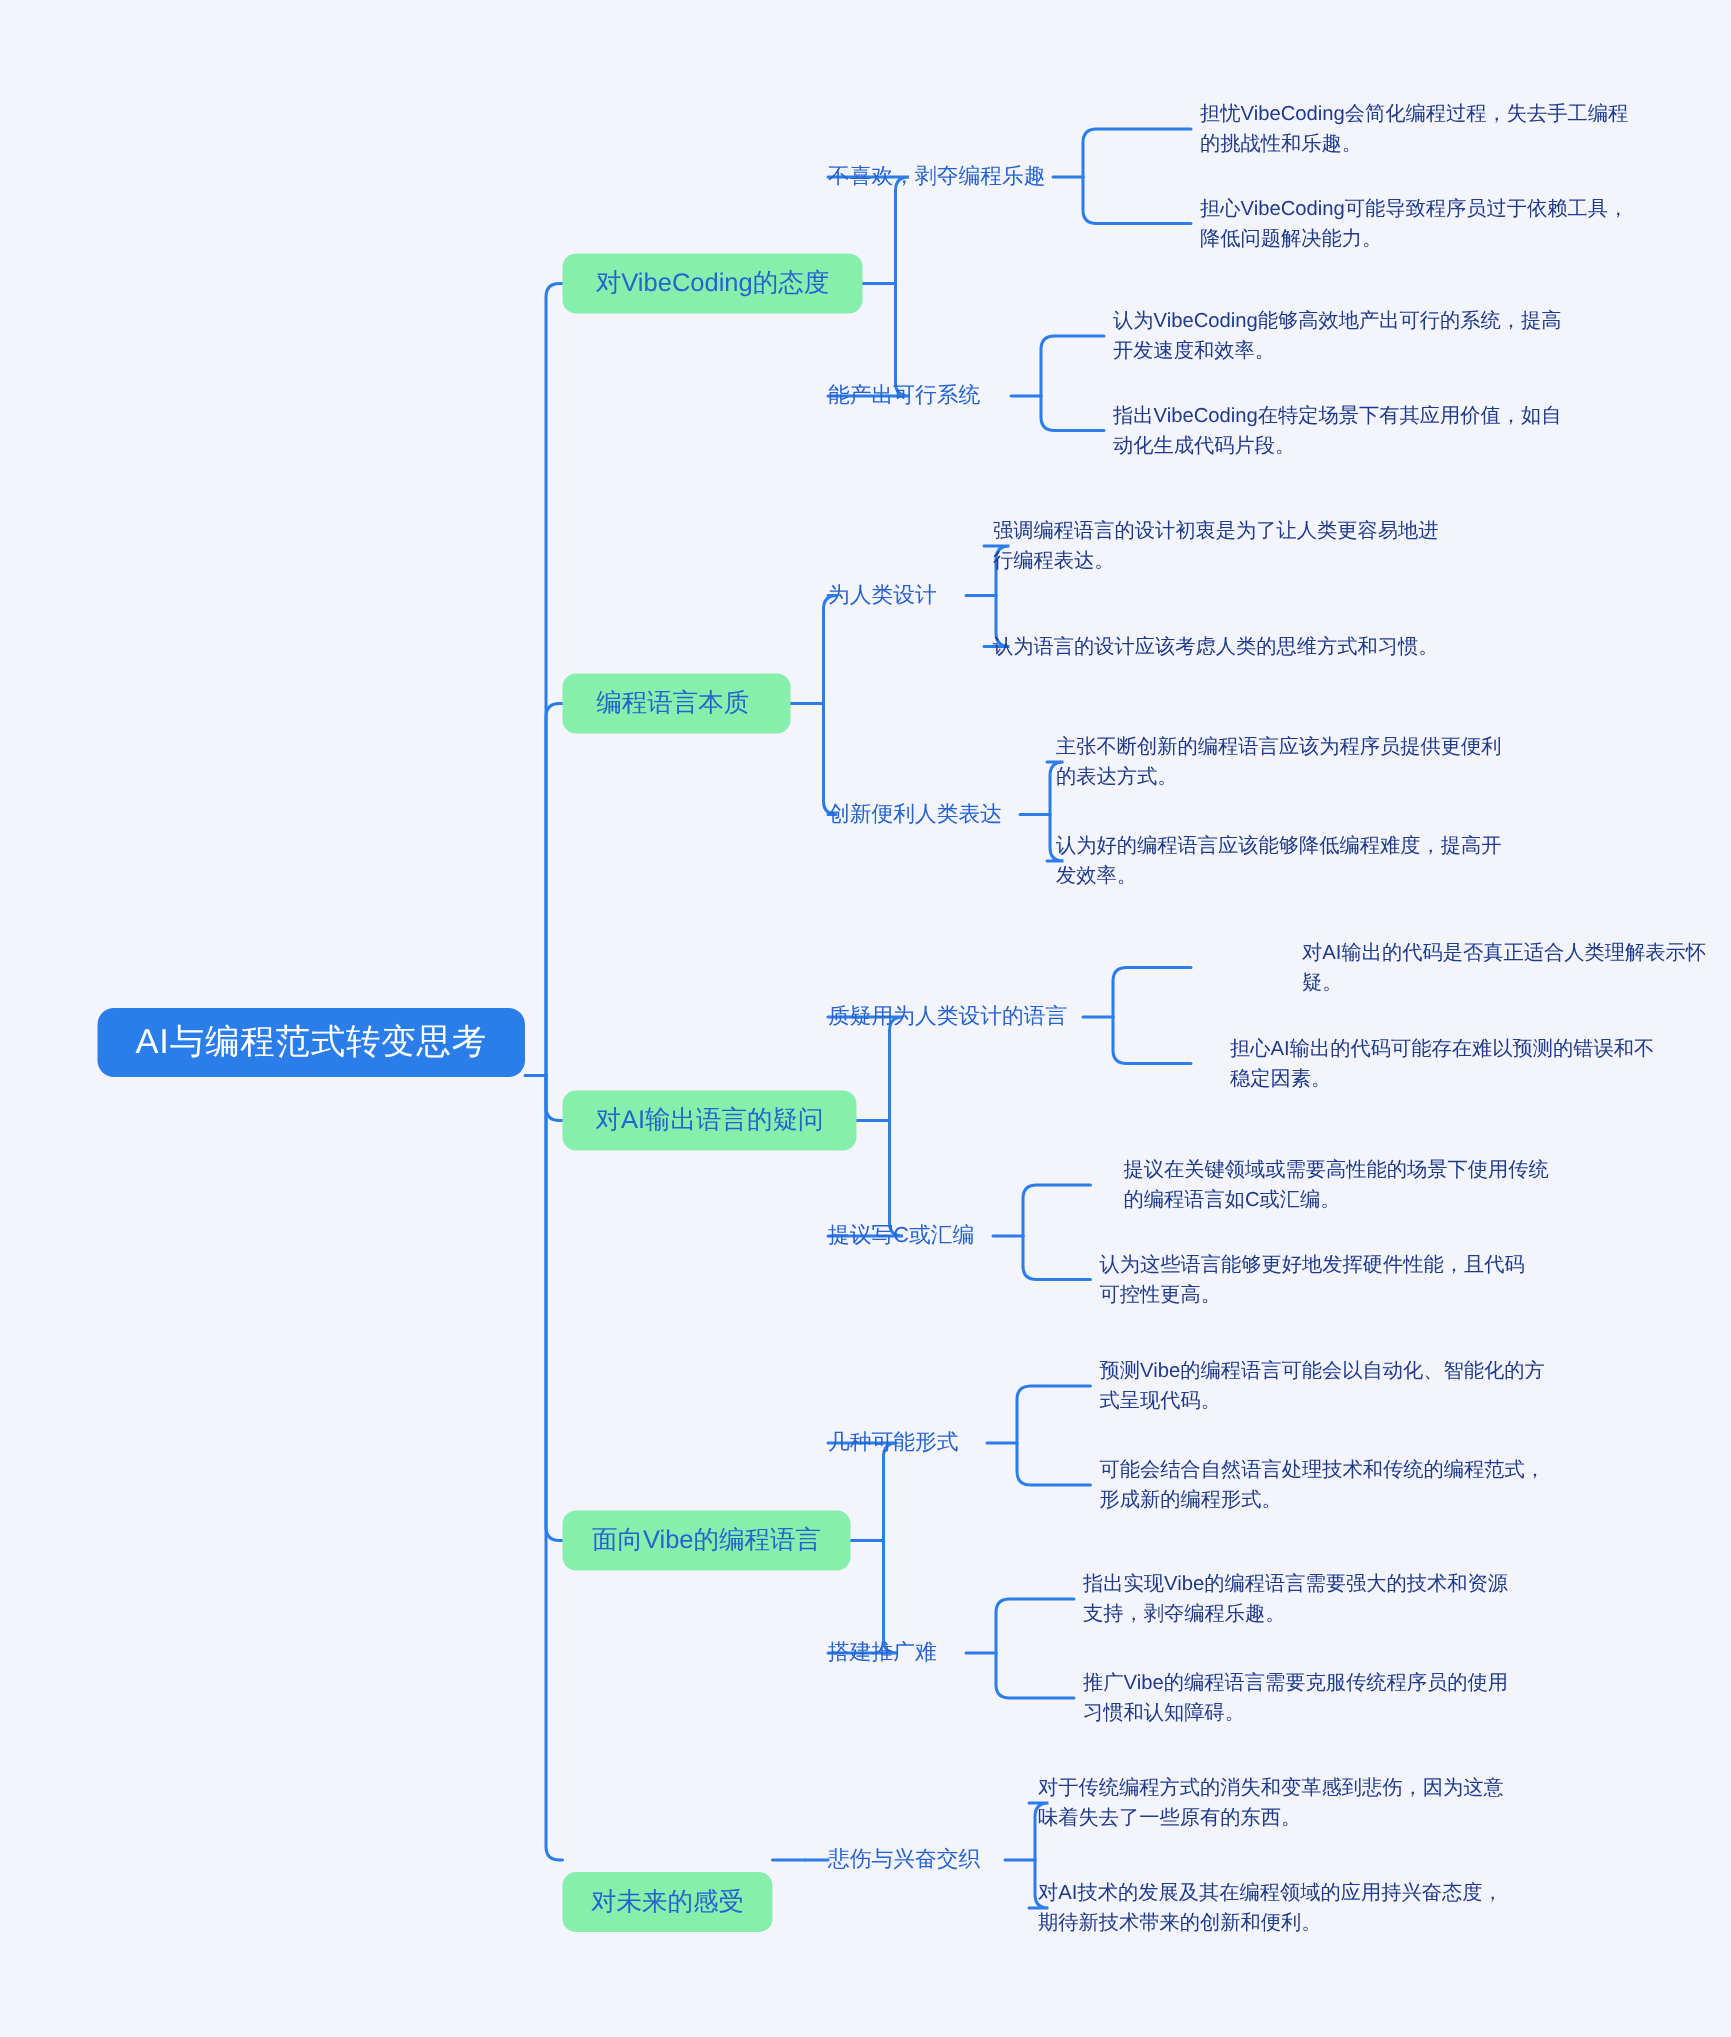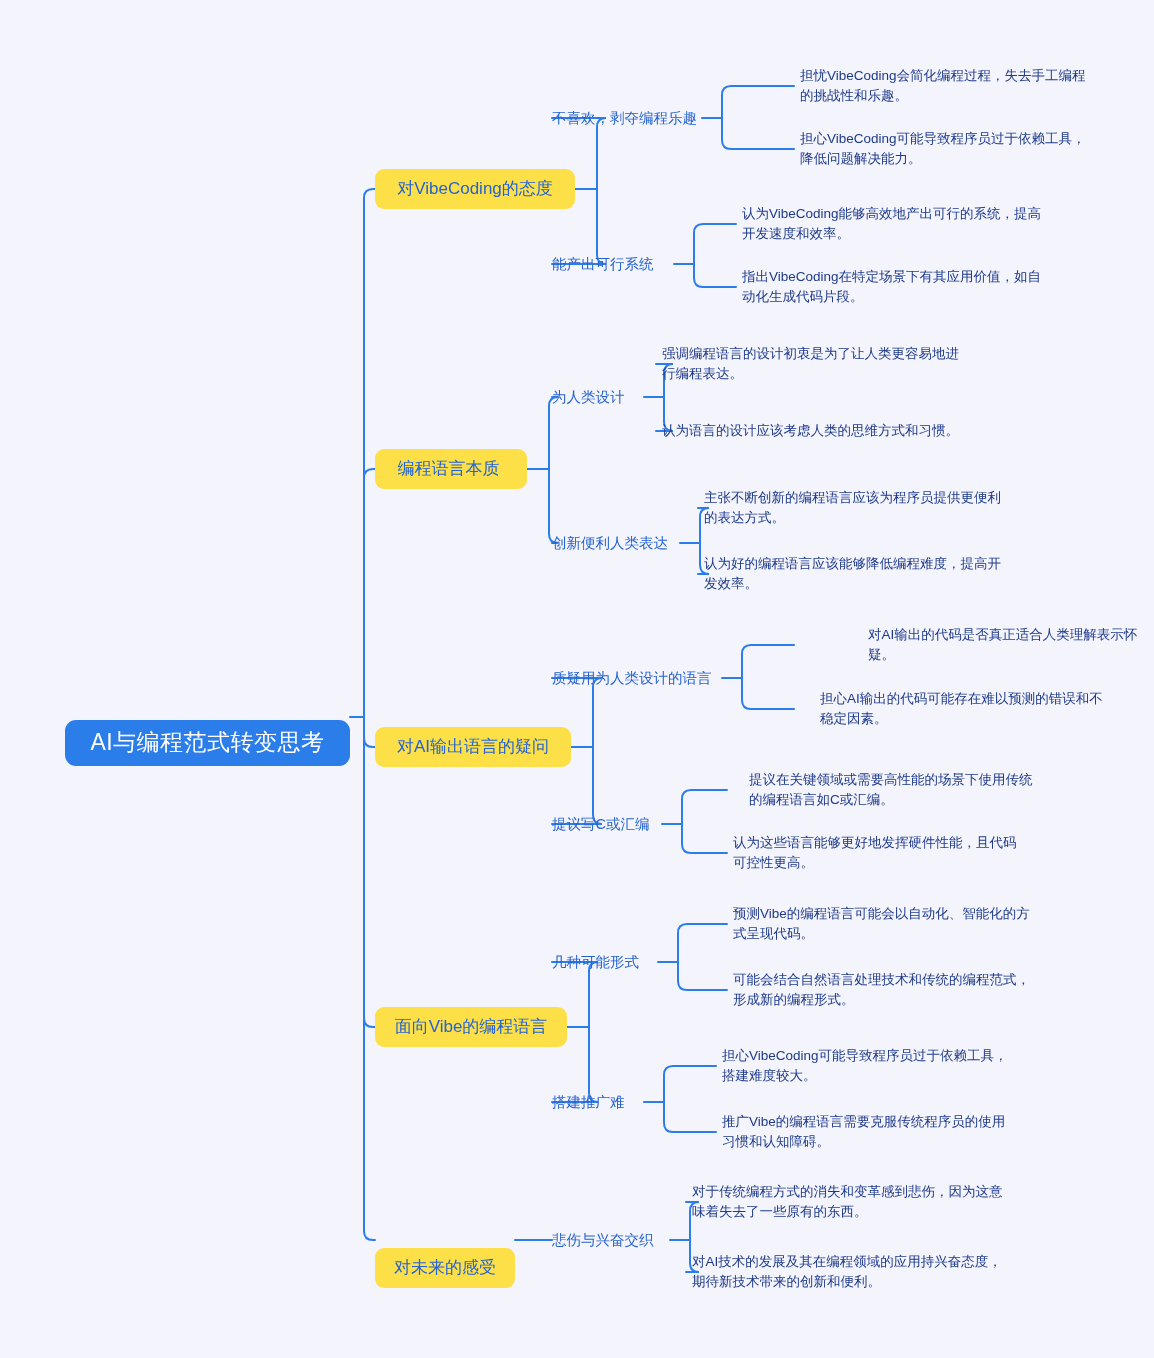--- a/index.html
+++ b/index.html
@@ -39,21 +39,21 @@
     line-height: 1.2;
     letter-spacing: 0.5px;
     display: flex;
     align-items: center;
     justify-content: center;
     padding: 0 22px;
     white-space: nowrap;
   }
   
   .branch {
-    background: #fde047;
+    background: #86efac;
     color: #2563d0;
     border-radius: 9px;
     font-size: 17px;
     line-height: 1.2;
     display: flex;
     align-items: center;
     justify-content: center;
     padding: 0 20px;
     white-space: nowrap;
   }
@@ -123,21 +123,21 @@
       <path d="M 644 1102 H 664" fill="none" stroke="#2b7de9" stroke-width="2" stroke-linecap="round"></path>
       <path d="M 664 1102 V 1075 Q 664 1066 673 1066 H 716" fill="none" stroke="#2b7de9" stroke-width="2" stroke-linecap="round"></path>
       <path d="M 664 1102 V 1123 Q 664 1132 673 1132 H 716" fill="none" stroke="#2b7de9" stroke-width="2" stroke-linecap="round"></path>
       <path d="M 515 1240 H 537" fill="none" stroke="#2b7de9" stroke-width="2" stroke-linecap="round"></path>
       <path d="M 537 1240 H 552" fill="none" stroke="#2b7de9" stroke-width="2" stroke-linecap="round"></path>
       <path d="M 670 1240 H 690" fill="none" stroke="#2b7de9" stroke-width="2" stroke-linecap="round"></path>
       <path d="M 690 1240 V 1211 Q 690 1202 699 1202 H 686" fill="none" stroke="#2b7de9" stroke-width="2" stroke-linecap="round"></path>
       <path d="M 690 1240 V 1263 Q 690 1272 699 1272 H 686" fill="none" stroke="#2b7de9" stroke-width="2" stroke-linecap="round"></path>
     </svg>
   <div id="nodes">
-      <div class="node root" style="left: 65px; top: 720px; width: 285px; height: 46px;">AI与编程范式转变思考</div>
+      <div class="node root" style="left: 65px; top: 672px; width: 285px; height: 46px;">AI与编程范式转变思考</div>
       <div class="node branch" style="left: 375px; top: 169px; width: 200px; height: 40px;">对VibeCoding的态度</div>
       <div class="node sub" style="left: 552px; top: 104px; width: 150px; height: 28px;">不喜欢，剥夺编程乐趣</div>
       <div class="node leaf" style="left: 800px; top: 62px; width: 290px; min-height: 48px;">
         <span>担忧VibeCoding会简化编程过程，失去手工编程的挑战性和乐趣。</span>
       </div>
       <div class="node leaf" style="left: 800px; top: 125px; width: 290px; min-height: 48px;">
         <span>担心VibeCoding可能导致程序员过于依赖工具，降低问题解决能力。</span>
       </div>
       <div class="node sub" style="left: 552px; top: 250px; width: 122px; height: 28px;">能产出可行系统</div>
       <div class="node leaf" style="left: 742px; top: 200px; width: 310px; min-height: 48px;">
@@ -179,21 +179,21 @@
       <div class="node branch" style="left: 375px; top: 1007px; width: 192px; height: 40px;">面向Vibe的编程语言</div>
       <div class="node sub" style="left: 552px; top: 948px; width: 106px; height: 28px;">几种可能形式</div>
       <div class="node leaf" style="left: 733px; top: 900px; width: 300px; min-height: 48px;">
         <span>预测Vibe的编程语言可能会以自动化、智能化的方式呈现代码。</span>
       </div>
       <div class="node leaf" style="left: 733px; top: 966px; width: 300px; min-height: 48px;">
         <span>可能会结合自然语言处理技术和传统的编程范式，形成新的编程形式。</span>
       </div>
       <div class="node sub" style="left: 552px; top: 1088px; width: 92px; height: 28px;">搭建推广难</div>
       <div class="node leaf" style="left: 722px; top: 1042px; width: 290px; min-height: 48px;">
-        <span>担心VibeCoding可能导致程序员过于依赖工具，搭建难度较大。</span>
+        <span>指出实现Vibe的编程语言需要强大的技术和资源支持，剥夺编程乐趣。</span>
       </div>
       <div class="node leaf" style="left: 722px; top: 1108px; width: 290px; min-height: 48px;">
         <span>推广Vibe的编程语言需要克服传统程序员的使用习惯和认知障碍。</span>
       </div>
       <div class="node branch" style="left: 375px; top: 1248px; width: 140px; height: 40px;">对未来的感受</div>
       <div class="node sub" style="left: 552px; top: 1226px; width: 118px; height: 28px;">悲伤与兴奋交织</div>
       <div class="node leaf" style="left: 692px; top: 1178px; width: 312px; min-height: 48px;">
         <span>对于传统编程方式的消失和变革感到悲伤，因为这意味着失去了一些原有的东西。</span>
       </div>
       <div class="node leaf" style="left: 692px; top: 1248px; width: 312px; min-height: 48px;">

